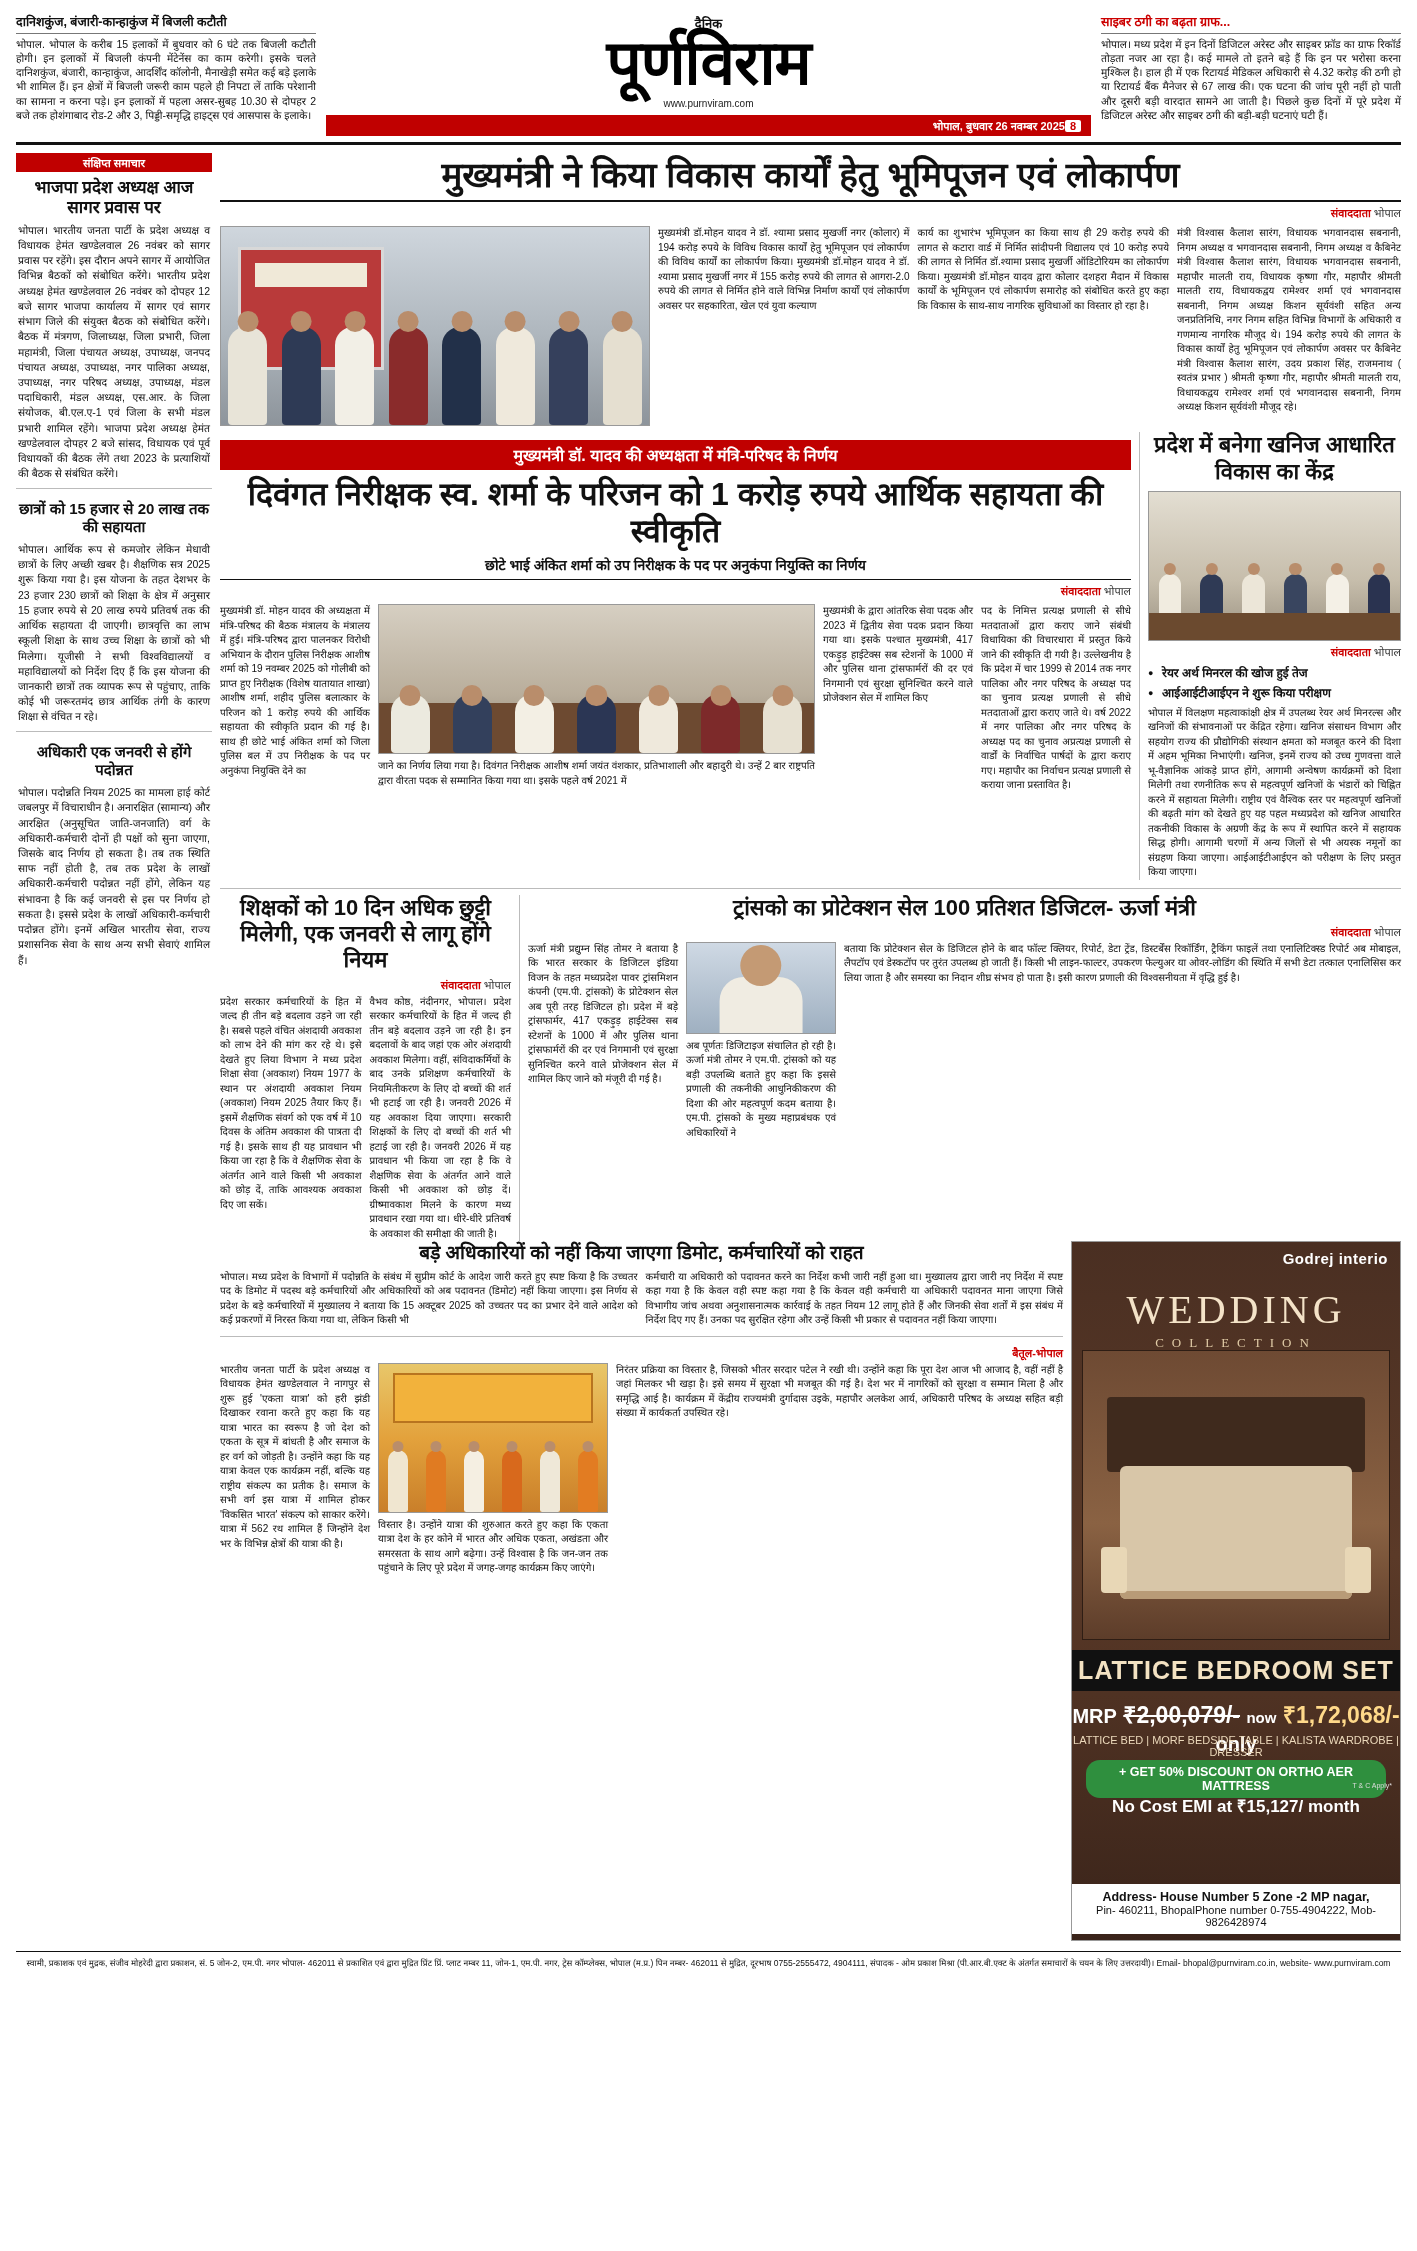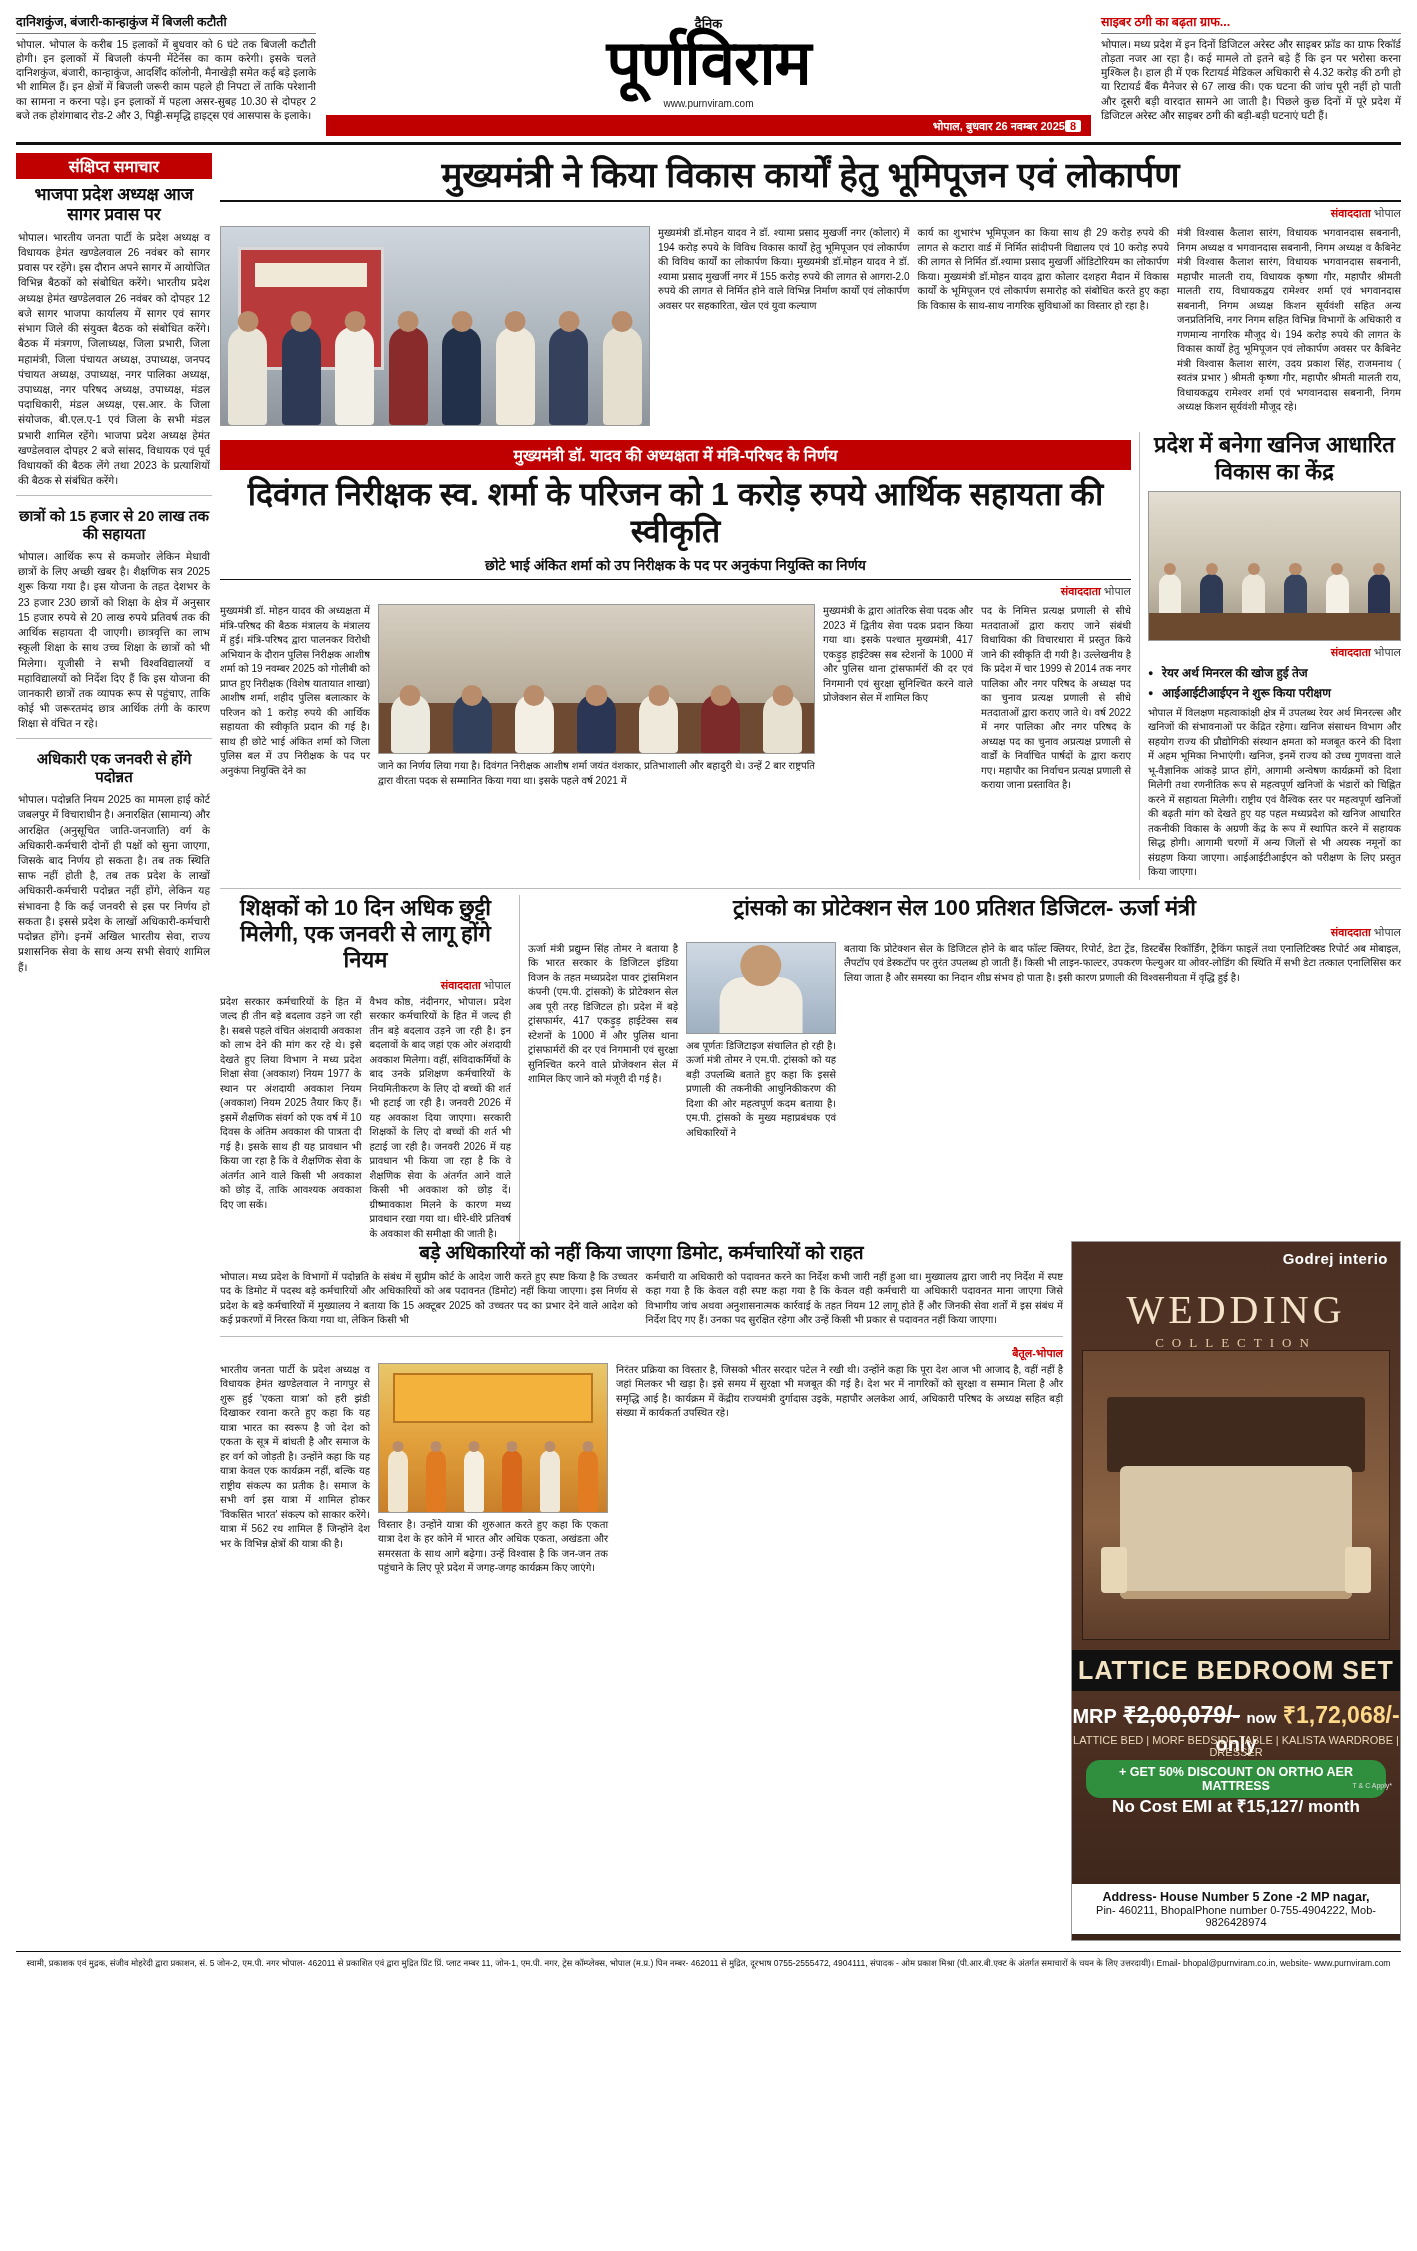--- a/index.html
+++ b/index.html
@@ -25,21 +25,21 @@
   .mast-strip { margin-top:6px; background:#c00000; color:#fff; display:flex; align-items:center; justify-content:space-between; padding:3px 10px; font-size:11px; font-weight:bold; }
   .mast-url { font-size:10px; color:#222; margin-top:4px; }
   .mast-strip .pg { background:#fff; color:#c00; border-radius:2px; padding:0 5px; }
 
   
   .body-grid { display:flex; gap:8px; margin-top:8px; }
   .col-left { width:196px; }
   .col-main { flex:1; }
 
   
-  .side-head { background:#c00000; color:#fff; font-size:16px; font-weight:bold; text-align:center; padding:2px 0; }
+  .side-head { background:#c00000; color:#fff; font-size:11px; font-weight:bold; text-align:center; padding:2px 0; }
   .side-title { font-size:17px; font-weight:bold; line-height:1.2; text-align:center; padding:6px 2px 4px; }
   .side-art { font-size:10.5px; line-height:1.45; text-align:justify; padding:0 2px 6px; border-bottom:1px solid #bbb; margin-bottom:6px; }
   .side-sub { font-size:15px; font-weight:bold; line-height:1.25; text-align:center; padding:5px 2px; }
 
   
   .lead-head { font-size:35px; font-weight:bold; text-align:center; line-height:1.12; padding:2px 0 6px; border-bottom:2px solid #111; }
   .byline { font-size:11px; text-align:right; color:#333; margin:3px 0; }
   .byline .red { color:#c00; font-weight:bold; }
 
   .lead-row { display:flex; gap:8px; margin-top:6px; }

